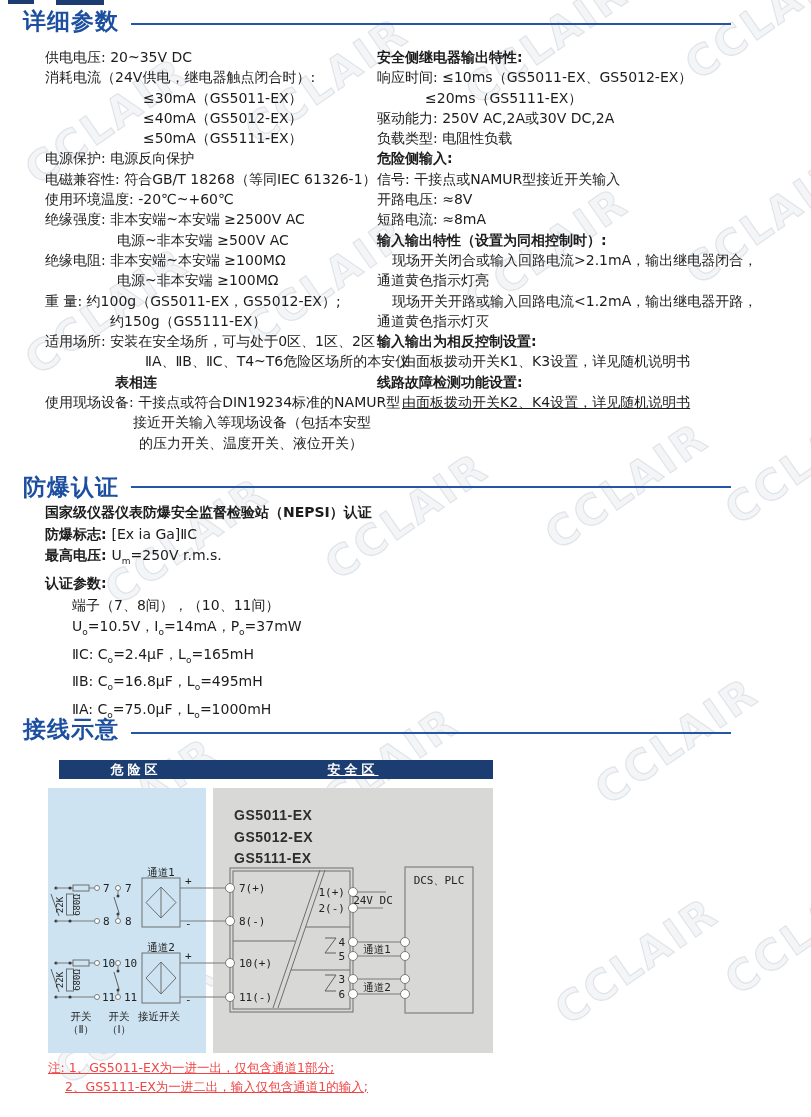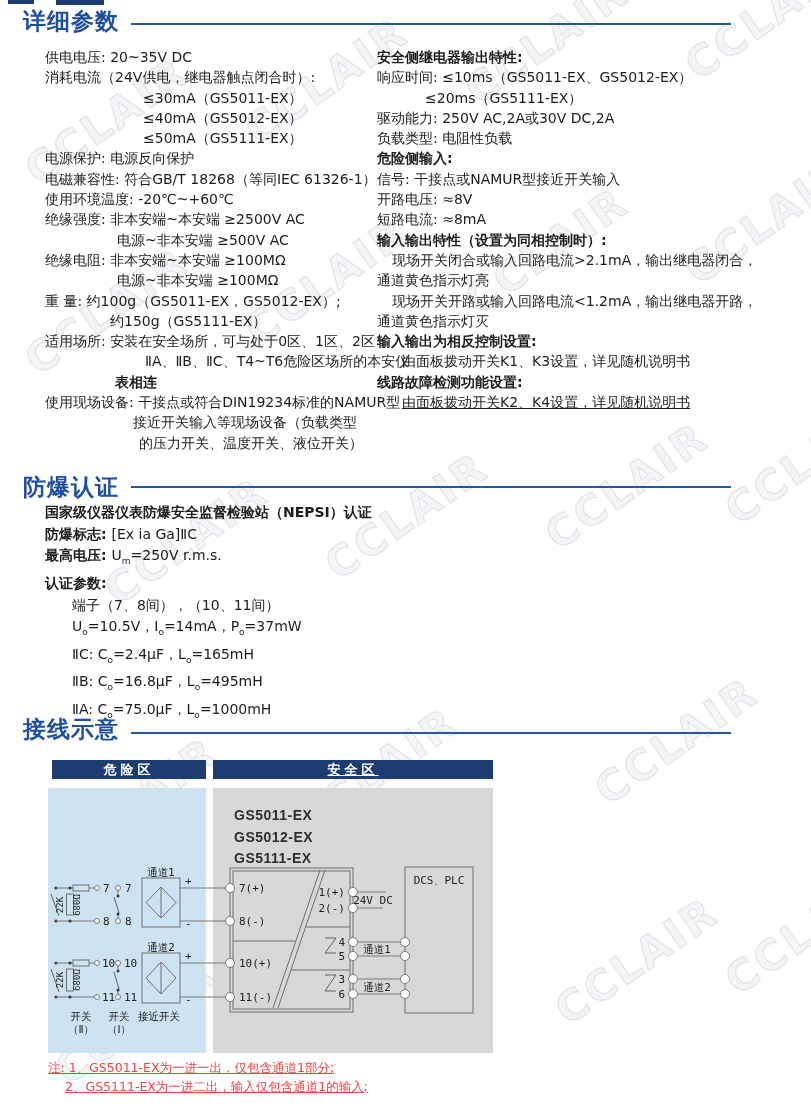--- a/index.html
+++ b/index.html
@@ -83,21 +83,21 @@
         <div class="ln">绝缘强度: 非本安端~本安端 ≥2500V AC</div>
         <div class="ln" style="padding-left: 72px;">电源~非本安端 ≥500V AC</div>
         <div class="ln">绝缘电阻: 非本安端~本安端 ≥100MΩ</div>
         <div class="ln" style="padding-left: 72px;">电源~非本安端 ≥100MΩ</div>
         <div class="ln">重 量: 约100g（GS5011-EX，GS5012-EX）;</div>
         <div class="ln" style="padding-left: 65px;">约150g（GS5111-EX）</div>
         <div class="ln">适用场所: 安装在安全场所，可与处于0区、1区、2区，</div>
         <div class="ln" style="padding-left: 100px; text-align: right;">ⅡA、ⅡB、ⅡC、T4~T6危险区场所的本安仪</div>
         <div class="ln" style="padding-left: 70px; font-weight: bold;">表相连</div>
         <div class="ln">使用现场设备: 干接点或符合DIN19234标准的NAMUR型</div>
-        <div class="ln" style="padding-left: 88px;">接近开关输入等现场设备（负载类型</div>
+        <div class="ln" style="padding-left: 88px;">接近开关输入等现场设备（包括本安型</div>
         <div class="ln" style="padding-left: 94px;">的压力开关、温度开关、液位开关）</div>
       </div>
     <div class="col" style="left:377px;top:47px;width:430px;">
         <div class="ln b">安全侧继电器输出特性:</div>
         <div class="ln">响应时间: ≤10ms（GS5011-EX、GS5012-EX）</div>
         <div class="ln" style="padding-left: 48px;">≤20ms（GS5111-EX）</div>
         <div class="ln">驱动能力: 250V AC,2A或30V DC,2A</div>
         <div class="ln">负载类型: 电阻性负载</div>
         <div class="ln b">危险侧输入:</div>
         <div class="ln">信号: 干接点或NAMUR型接近开关输入</div>
@@ -125,21 +125,21 @@
         <div class="ln" style="padding-left: 27px;">U<sub>o</sub>=10.5V，I<sub>o</sub>=14mA，P<sub>o</sub>=37mW</div>
         <div class="ln" style="padding-left: 27px;">ⅡC: C<sub>o</sub>=2.4μF，L<sub>o</sub>=165mH</div>
         <div class="ln" style="padding-left: 27px;">ⅡB: C<sub>o</sub>=16.8μF，L<sub>o</sub>=495mH</div>
         <div class="ln" style="padding-left: 27px;">ⅡA: C<sub>o</sub>=75.0μF，L<sub>o</sub>=1000mH</div>
       </div>
 
     <div class="sec-title" style="top:714px;">接线示意</div>
     <div class="rule" style="top:732px;"></div>
 
     <div class="diagram">
-      <div class="bar" style="left:4px;width:154px;">危险区</div>
+      <div class="bar" style="left:11px;width:154px;">危险区</div>
       <div class="bar" style="left:165px;width:280px;text-decoration:underline;">安全区</div>
       <div class="panel-blue"></div>
       <div class="panel-gray"></div>
 
       <svg class="schematic" viewBox="0 0 445 265">
 
         <text class="sv-model" x="186" y="32">GS5011-EX</text>
         <text class="sv-model" x="186" y="54">GS5012-EX</text>
         <text class="sv-model" x="186" y="75">GS5111-EX</text>
 

